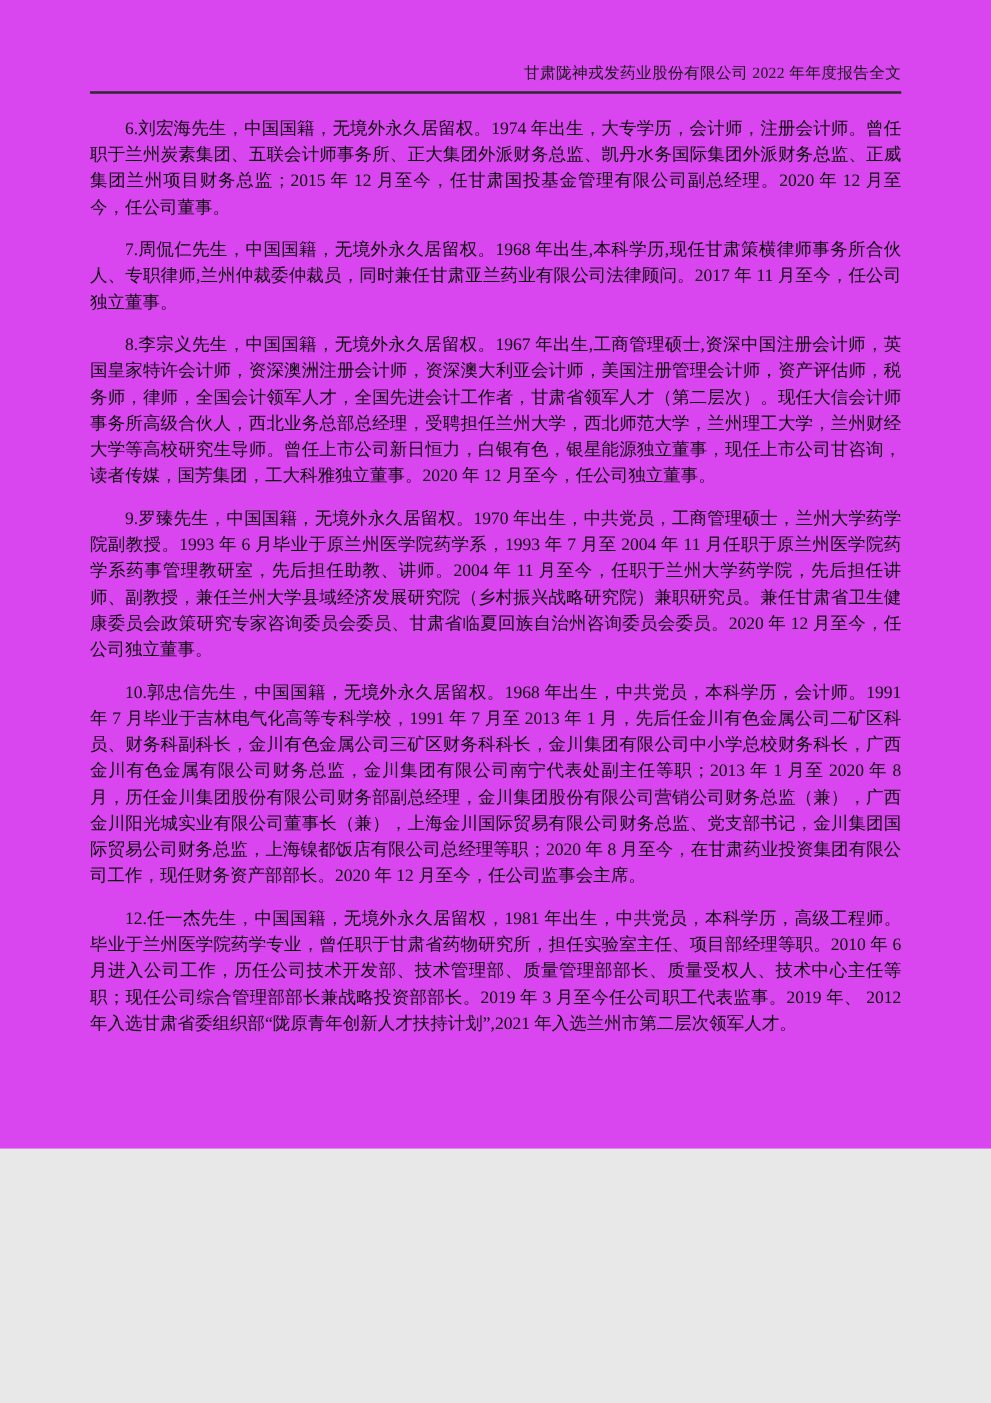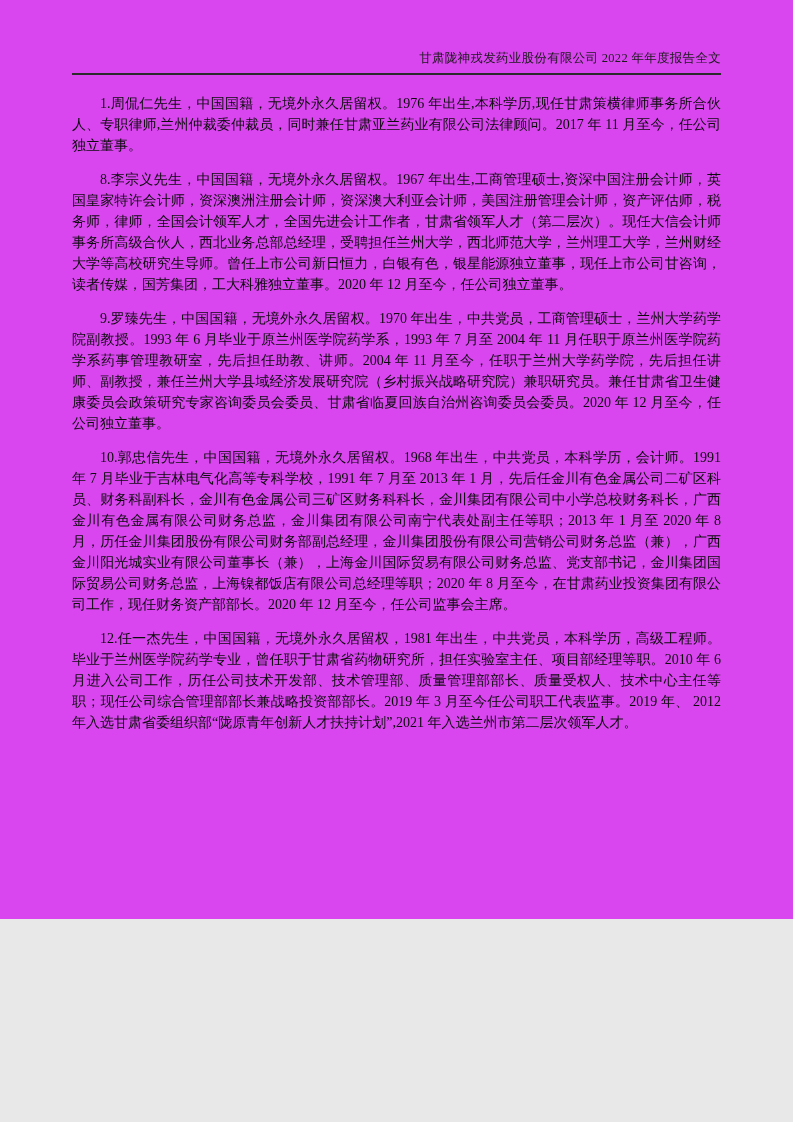--- a/index.html
+++ b/index.html
@@ -65,21 +65,22 @@
 </head>
 <body>
 
 <div class="page">
 
   <div class="header">甘肃陇神戎发药业股份有限公司 2022 年年度报告全文</div>
 
   <div class="header-rule"></div>
 
   <div class="content">
-    <p>1.周侃仁先生，中国国籍，无境外永久居留权。1976 年出生,本科学历,现任甘肃策横律师事务所合伙人、专职律师,兰州仲裁委仲裁员，同时兼任甘肃亚兰药业有限公司法律顾问。2017 年 11 月至今，任公司独立董事。</p>
+    <p>6.刘宏海先生，中国国籍，无境外永久居留权。1974 年出生，大专学历，会计师，注册会计师。曾任职于兰州炭素集团、五联会计师事务所、正大集团外派财务总监、凯丹水务国际集团外派财务总监、正威集团兰州项目财务总监；2015 年 12 月至今，任甘肃国投基金管理有限公司副总经理。2020 年 12 月至今，任公司董事。</p>
+    <p>7.周侃仁先生，中国国籍，无境外永久居留权。1968 年出生,本科学历,现任甘肃策横律师事务所合伙人、专职律师,兰州仲裁委仲裁员，同时兼任甘肃亚兰药业有限公司法律顾问。2017 年 11 月至今，任公司独立董事。</p>
     <p>8.李宗义先生，中国国籍，无境外永久居留权。1967 年出生,工商管理硕士,资深中国注册会计师，英国皇家特许会计师，资深澳洲注册会计师，资深澳大利亚会计师，美国注册管理会计师，资产评估师，税务师，律师，全国会计领军人才，全国先进会计工作者，甘肃省领军人才（第二层次）。现任大信会计师事务所高级合伙人，西北业务总部总经理，受聘担任兰州大学，西北师范大学，兰州理工大学，兰州财经大学等高校研究生导师。曾任上市公司新日恒力，白银有色，银星能源独立董事，现任上市公司甘咨询，读者传媒，国芳集团，工大科雅独立董事。2020 年 12 月至今，任公司独立董事。</p>
     <p>9.罗臻先生，中国国籍，无境外永久居留权。1970 年出生，中共党员，工商管理硕士，兰州大学药学院副教授。1993 年 6 月毕业于原兰州医学院药学系，1993 年 7 月至 2004 年 11 月任职于原兰州医学院药学系药事管理教研室，先后担任助教、讲师。2004 年 11 月至今，任职于兰州大学药学院，先后担任讲师、副教授，兼任兰州大学县域经济发展研究院（乡村振兴战略研究院）兼职研究员。兼任甘肃省卫生健康委员会政策研究专家咨询委员会委员、甘肃省临夏回族自治州咨询委员会委员。2020 年 12 月至今，任公司独立董事。</p>
     <p>10.郭忠信先生，中国国籍，无境外永久居留权。1968 年出生，中共党员，本科学历，会计师。1991 年 7 月毕业于吉林电气化高等专科学校，1991 年 7 月至 2013 年 1 月，先后任金川有色金属公司二矿区科员、财务科副科长，金川有色金属公司三矿区财务科科长，金川集团有限公司中小学总校财务科长，广西金川有色金属有限公司财务总监，金川集团有限公司南宁代表处副主任等职；2013 年 1 月至 2020 年 8 月，历任金川集团股份有限公司财务部副总经理，金川集团股份有限公司营销公司财务总监（兼），广西金川阳光城实业有限公司董事长（兼），上海金川国际贸易有限公司财务总监、党支部书记，金川集团国际贸易公司财务总监，上海镍都饭店有限公司总经理等职；2020 年 8 月至今，在甘肃药业投资集团有限公司工作，现任财务资产部部长。2020 年 12 月至今，任公司监事会主席。</p>
     <p>12.任一杰先生，中国国籍，无境外永久居留权，1981 年出生，中共党员，本科学历，高级工程师。毕业于兰州医学院药学专业，曾任职于甘肃省药物研究所，担任实验室主任、项目部经理等职。2010 年 6 月进入公司工作，历任公司技术开发部、技术管理部、质量管理部部长、质量受权人、技术中心主任等职；现任公司综合管理部部长兼战略投资部部长。2019 年 3 月至今任公司职工代表监事。2019 年、 2012 年入选甘肃省委组织部“陇原青年创新人才扶持计划”,2021 年入选兰州市第二层次领军人才。</p>
   </div>
 
   <div class="page-number">35</div>
 
 </div>
 

